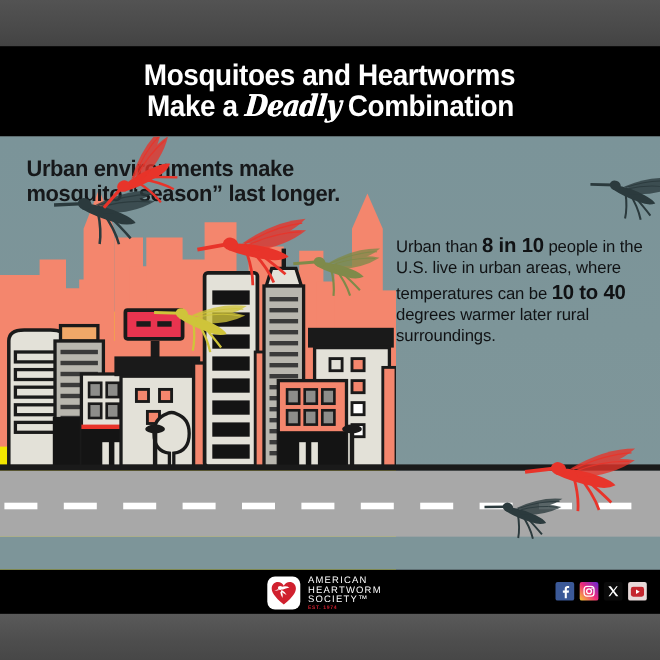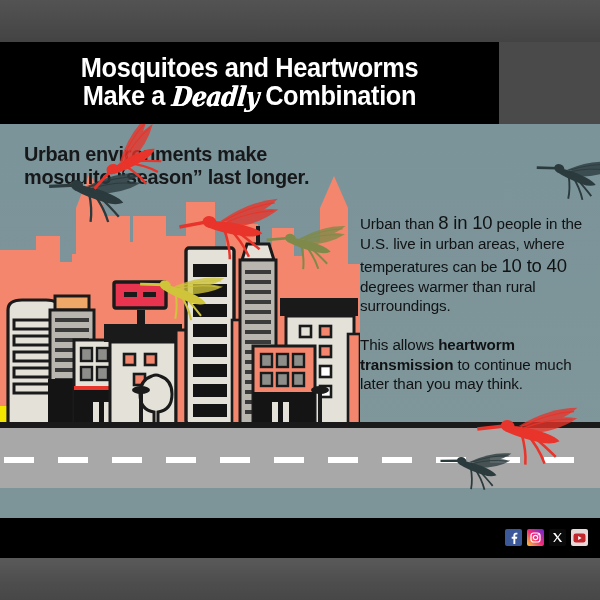--- a/index.html
+++ b/index.html
@@ -11,21 +11,21 @@
   #poster{position:relative;width:600px;height:600px;}
 
   
   .matte{position:absolute;left:0;width:600px;background:#4b4b4b;}
   .matte.top{top:0;height:42px;
     background:linear-gradient(180deg,#535353 0%,#4a4a4a 60%,#434343 100%);}
   .matte.bottom{top:558px;height:42px;
     background:linear-gradient(180deg,#5a5a5a 0%,#4e4e4e 55%,#474747 100%);}
 
   
-  #header{position:absolute;left:0;top:42px;width:499px;height:82px;background:#000;
+  #header{position:absolute;left:0;top:42px;width:600px;height:82px;background:#000;
     display:flex;flex-direction:column;align-items:center;justify-content:center;}
   #title-l1,#title-l2{
     color:#fff;font-weight:bold;letter-spacing:-0.4px;
     font-family:"Liberation Sans", sans-serif;
     line-height:1.02;white-space:nowrap;
     transform:scaleX(.94);transform-origin:center;
   }
   #title-l1{font-size:27px;}
   #title-l2{font-size:27px;display:flex;align-items:baseline;gap:0;}
   #title-l2 .pre,#title-l2 .post{white-space:pre;}
@@ -48,21 +48,21 @@
   #subhead{position:absolute;left:24px;top:18px;width:340px;
     color:#16181a;font-weight:bold;font-size:20.5px;line-height:1.14;
     letter-spacing:-0.3px;transform:scaleX(.97);transform-origin:left center;}
 
   
   #rightcol{position:absolute;left:360px;top:87px;width:228px;
     color:#101214;font-size:15.2px;line-height:1.265;letter-spacing:-0.1px;}
   #rightcol p{margin:0;}
   #rightcol .p2{margin-top:20px;}
   #rightcol b{font-weight:bold;}
-  #rightcol .big{font-weight:normal;font-size:18.5px;letter-spacing:-0.2px;}
+  #rightcol .big{font-weight:bold;font-size:18.5px;letter-spacing:-0.2px;}
 
   
   #scene{position:absolute;left:0;top:0;width:360px;height:394px;}
   #scene svg{display:block;}
 
   
   #bugs{position:absolute;left:0;top:0;width:600px;height:394px;pointer-events:none;}
 
   
   #footer{position:absolute;left:0;top:518px;width:600px;height:40px;background:#000;}
@@ -296,22 +296,21 @@
       </g>
       <rect x="0" y="66" width="600" height="30" fill="#7d9599"></rect>
     </svg>
 
     <div id="subhead">
       <div>Urban environments make</div>
       <div>mosquito “season” last longer.</div>
     </div>
 
     <div id="rightcol">
-      <p class="p1"><span>Urban than </span><span class="big">8 in 10</span><span> people in the U.S. live in urban areas, where temperatures can be </span><span class="big">10 to 40</span><span> degrees warmer than rural surroundings.</span></p>
-      <p class="p2"><span>This allows </span><b>heartworm transmission</b><span> to continue much later than you may think.</span></p>
+      <p class="p1"><span>Urban than </span><span class="big">8 in 10</span><span> people in the U.S. live in urban areas, where temperatures can be </span><span class="big">10 to 40</span><span> degrees warmer later rural surroundings.</span></p>
     </div>
 
     <svg id="bugs" viewBox="0 0 600 394">
 
       <defs>
         <g id="mosq">
 
           <g stroke-width="2.2" fill="none" stroke="currentColor">
             <path d="M6,2 q14,10 22,22"></path>
             <path d="M10,2 q16,8 26,14"></path>
@@ -364,20 +363,40 @@
       </g>
 
       <g color="#2b3a3d" transform="translate(470,340) rotate(20) scale(0.8)">
         <use href="#mosq"></use>
       </g>
     </svg>
   </div>
 
   <div id="footer">
 
+    <div id="logo">
+      <div id="logo-mark">
+        <svg width="24" height="23" viewBox="0 0 24 23">
+          <path d="M12,21.5 C3,14.5 1,10 1,6.8 C1,3.3 3.6,1 6.6,1 C9,1 11,2.4 12,4.4 C13,2.4 15,1 17.4,1 C20.4,1 23,3.3 23,6.8 C23,10 21,14.5 12,21.5 Z" fill="#d0202e"></path>
+          <g fill="#ffffff">
+            <path d="M9.5,5.6 q4.4,-1.6 7.6,0.4 q-3.4,0.6 -6.4,2.2 Z"></path>
+            <ellipse cx="8.7" cy="6.6" rx="2.1" ry="1.8"></ellipse>
+            <path d="M7,7.4 L3.4,9.2 L7.2,8.6 Z"></path>
+            <path d="M10,8.4 q3.2,1.4 4.6,4.6 q-3,-1.4 -5.4,-3.2 Z"></path>
+            <path d="M10.2,9.6 q1.2,3 0.6,6 q-1.6,-2.6 -2,-5.2 Z"></path>
+          </g>
+        </svg>
+      </div>
+      <div id="logo-text">
+        <span class="ln">AMERICAN</span>
+        <span class="ln">HEARTWORM</span>
+        <span class="ln">SOCIETY™</span>
+        <span class="est">EST. 1974</span>
+      </div>
+    </div>
 
     <div id="socials">
       <div class="sicon fb">
         <svg width="10" height="12" viewBox="0 0 10 12">
             <path d="M6.3,12 V6.8 H8 L8.3,4.8 H6.3 V3.6 C6.3,3 6.5,2.6 7.4,2.6 H8.4 V0.8 C8.2,0.8 7.6,0.7 6.9,0.7 C5.4,0.7 4.4,1.6 4.4,3.3 V4.8 H2.7 V6.8 H4.4 V12 Z" fill="#fff"></path>
           </svg>
       </div>
       <div class="sicon ig">
         <svg width="11" height="11" viewBox="0 0 11 11">
             <rect x="1" y="1" width="9" height="9" rx="2.6" fill="none" stroke="#fff" stroke-width="1.2"></rect>

